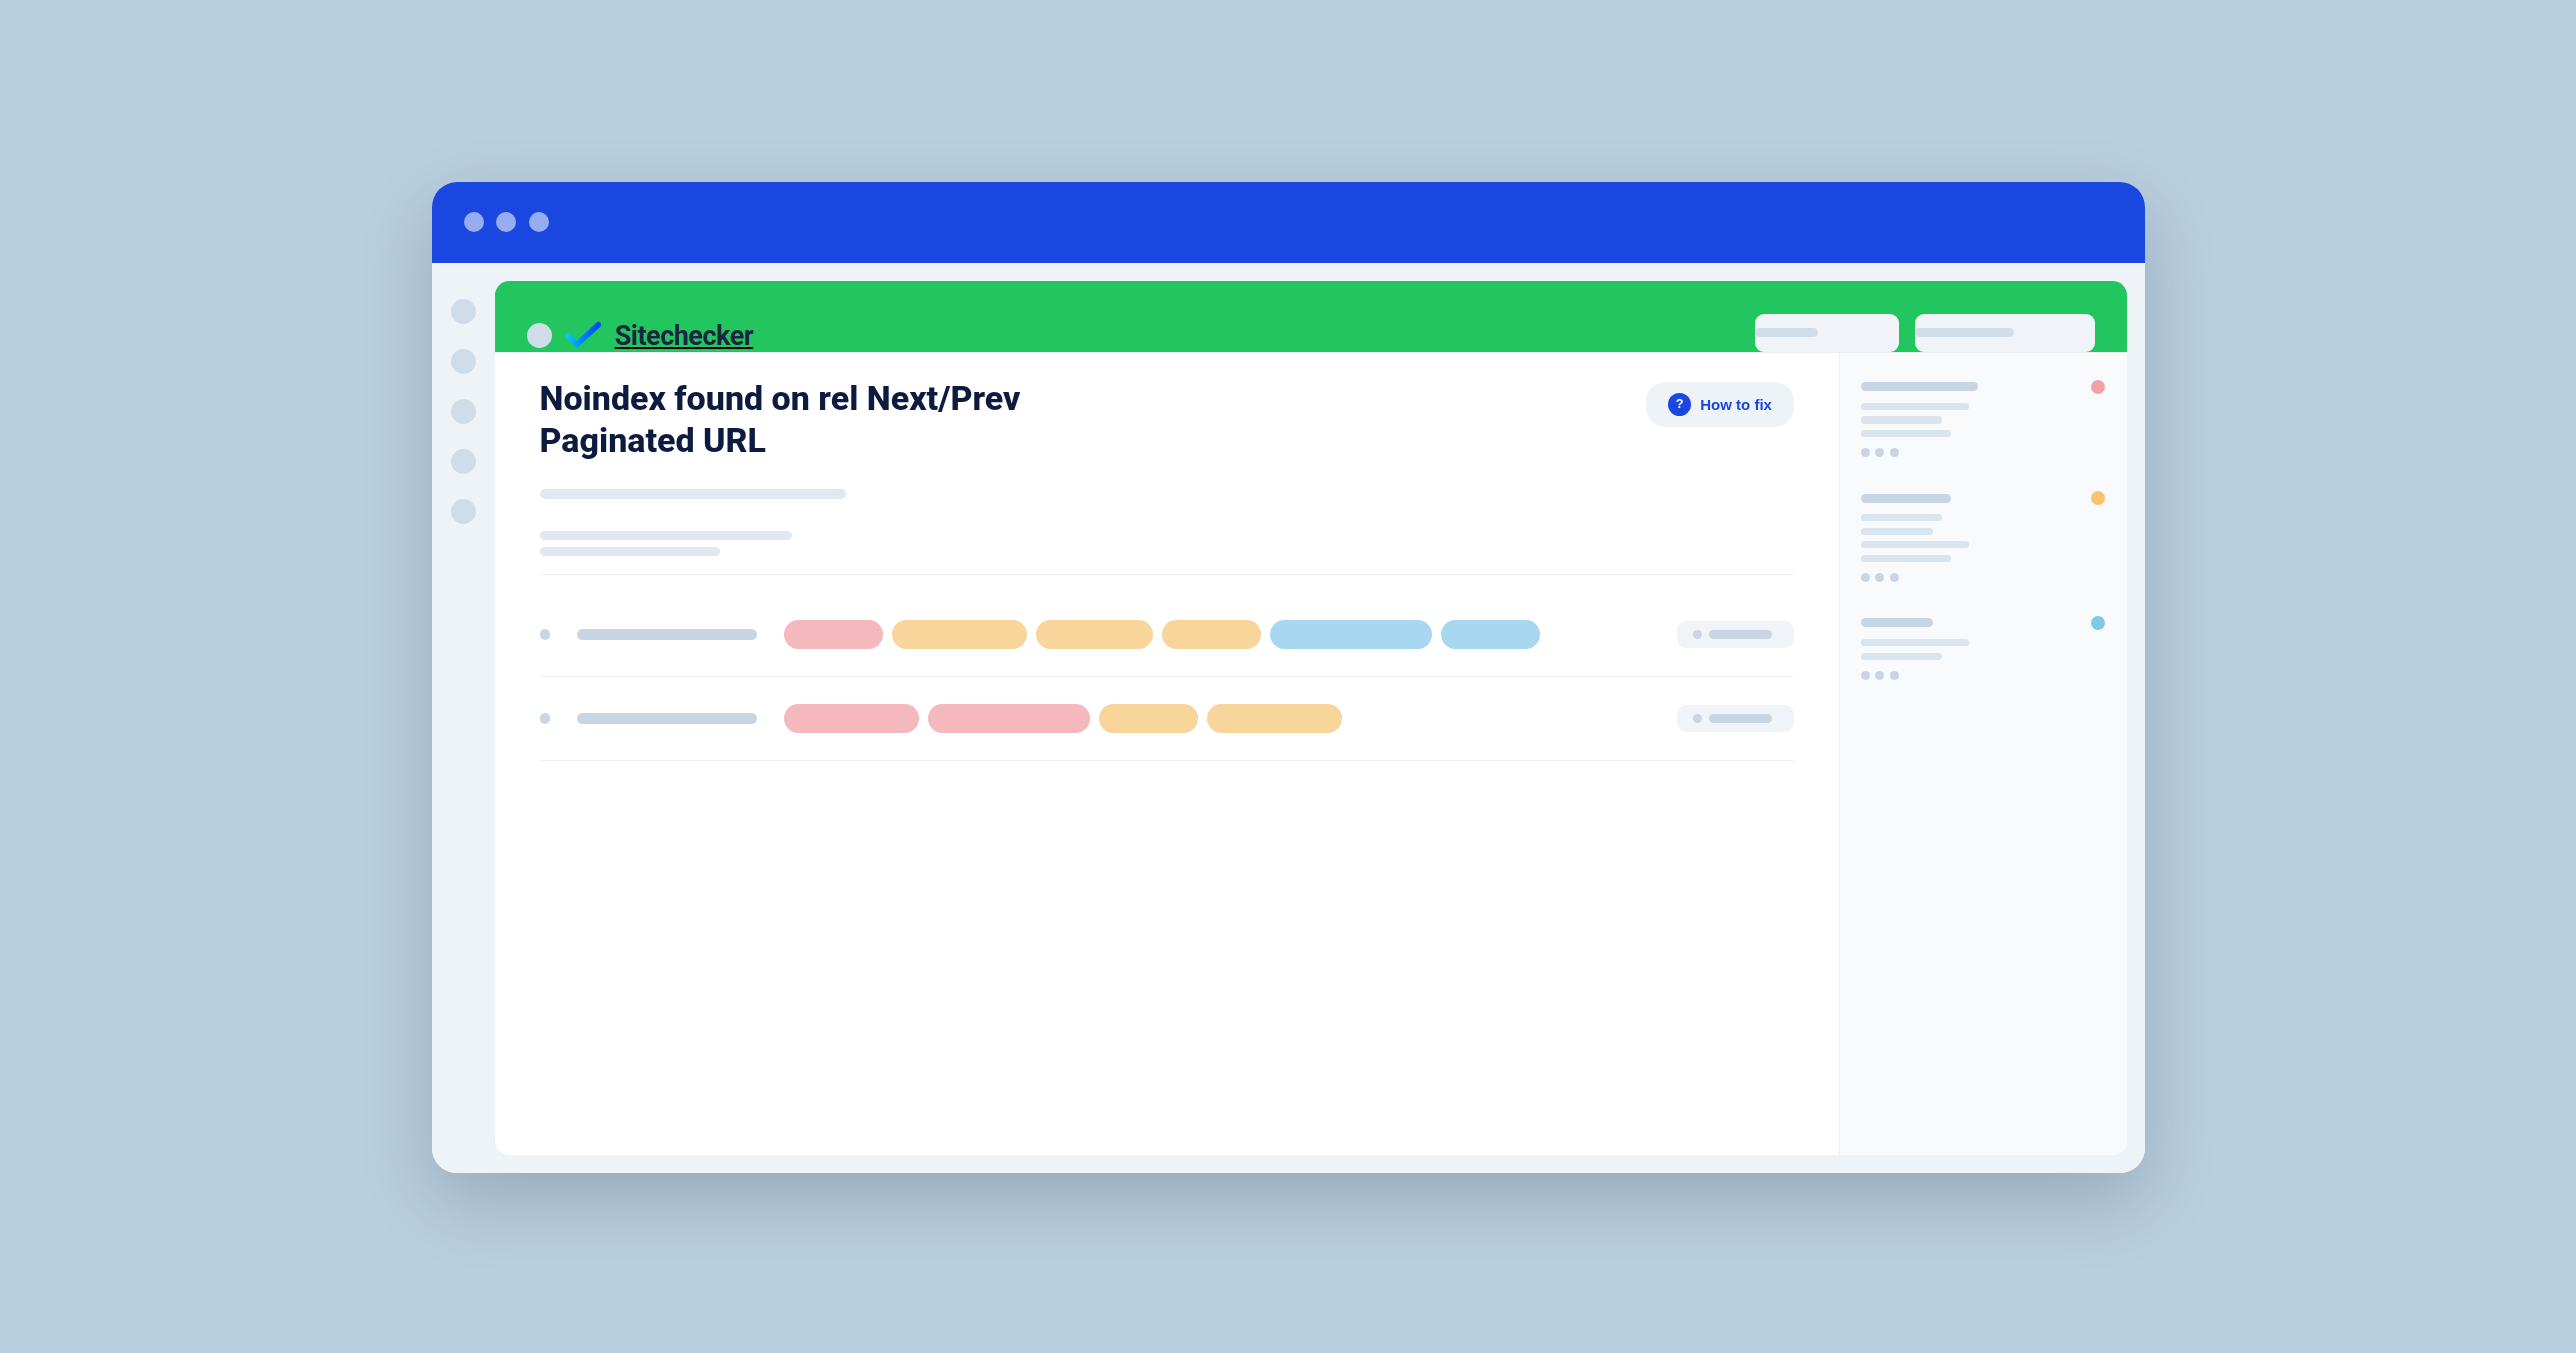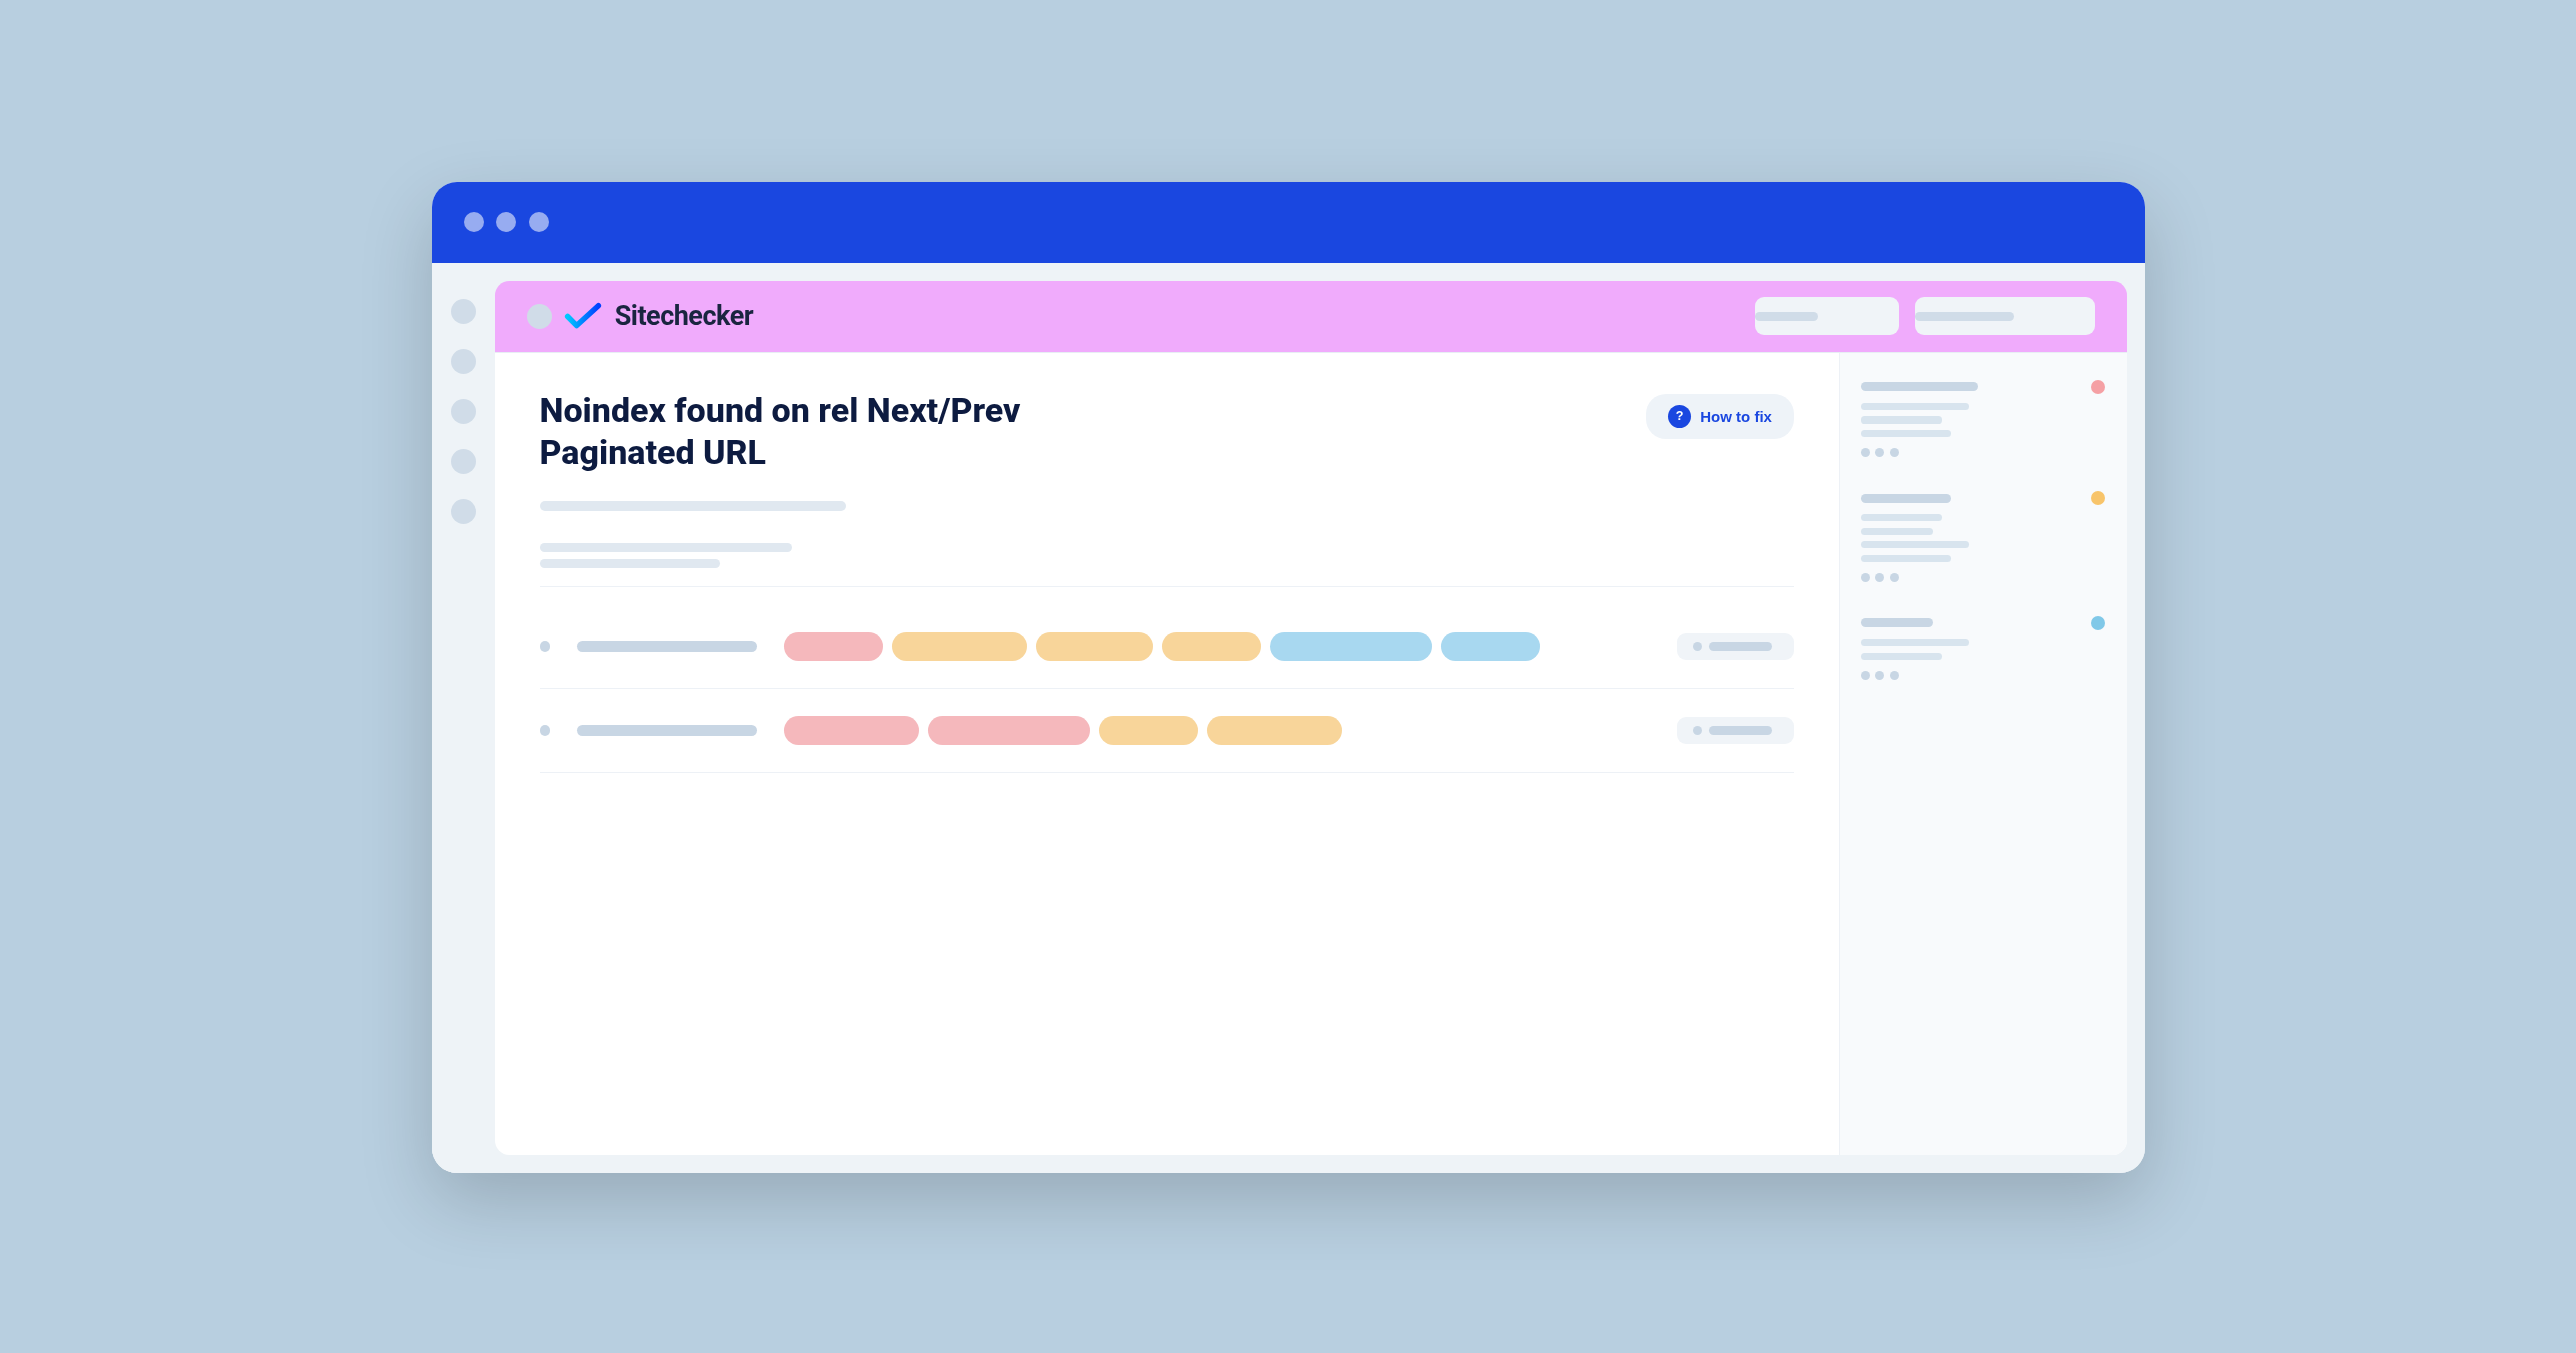--- a/index.html
+++ b/index.html
@@ -70,27 +70,28 @@
     
     .main-area {
       flex: 1;
       display: flex;
       flex-direction: column;
       padding: 18px 18px 18px 0;
     }
 
     
     .navbar {
-      background: #f0abfc;
+      background: #22c55e;
       height: 72px;
       border-radius: 14.4px 14.4px 0 0;
       display: flex;
-      align-items: center;
+      align-items: flex-end;
       padding: 0 32px;
       border-bottom: 0.9px solid #e8eef4;
+      text-decoration: underline;
     }
 
     .logo-area {
       display: flex;
       align-items: center;
       gap: 12.6px;
       flex: 1;
     }
 
     .logo-circle {
@@ -148,21 +149,21 @@
     .content-wrapper {
       background: #fff;
       flex: 1;
       border-radius: 0 0 14.4px 14.4px;
       display: flex;
       overflow: hidden;
     }
 
     .content-main {
       flex: 1;
-      padding: 36px 45px;
+      padding: 24px 45px;
       overflow: auto;
     }
 
     
     .issue-header {
       display: flex;
       align-items: flex-start;
       justify-content: space-between;
       margin-bottom: 27px;
     }

